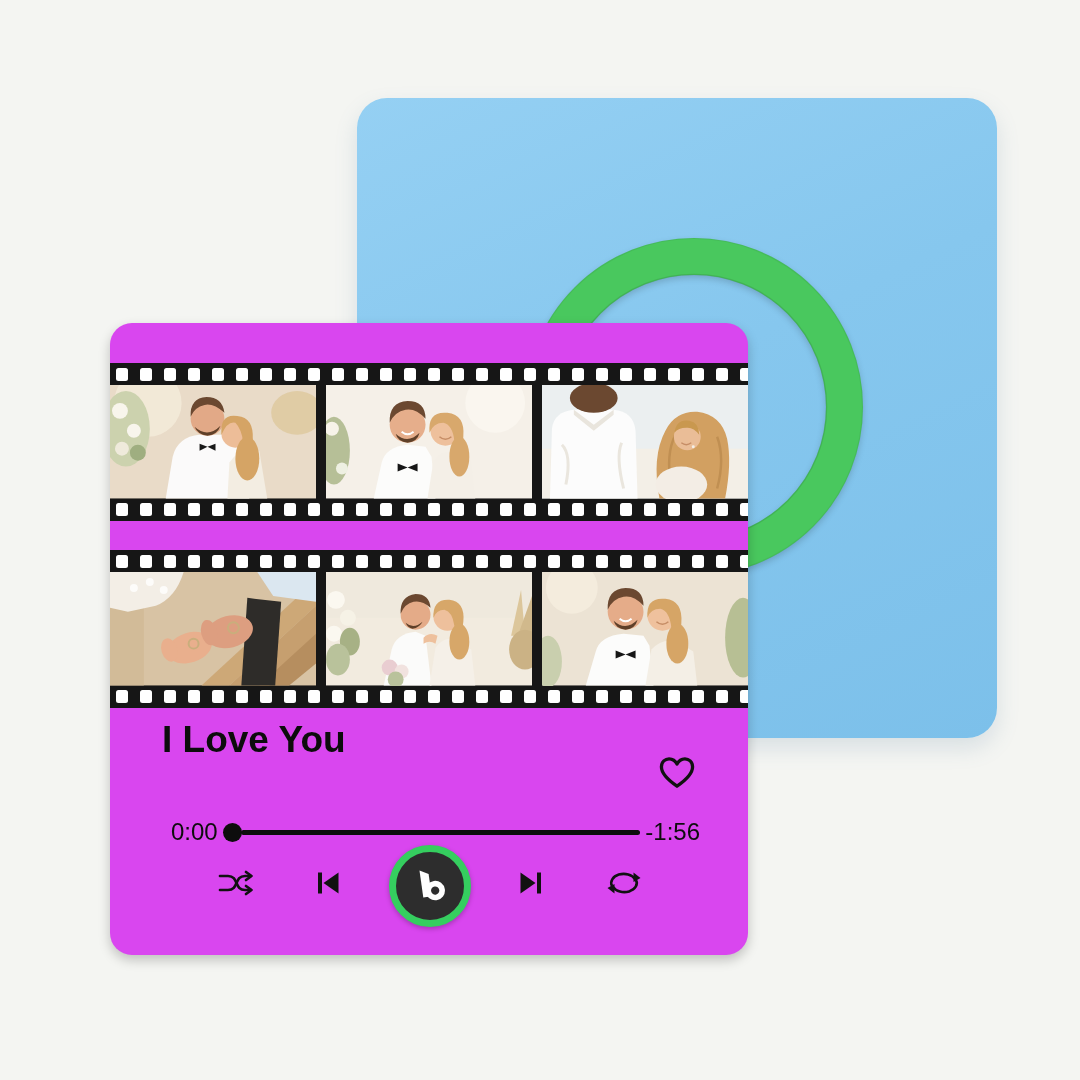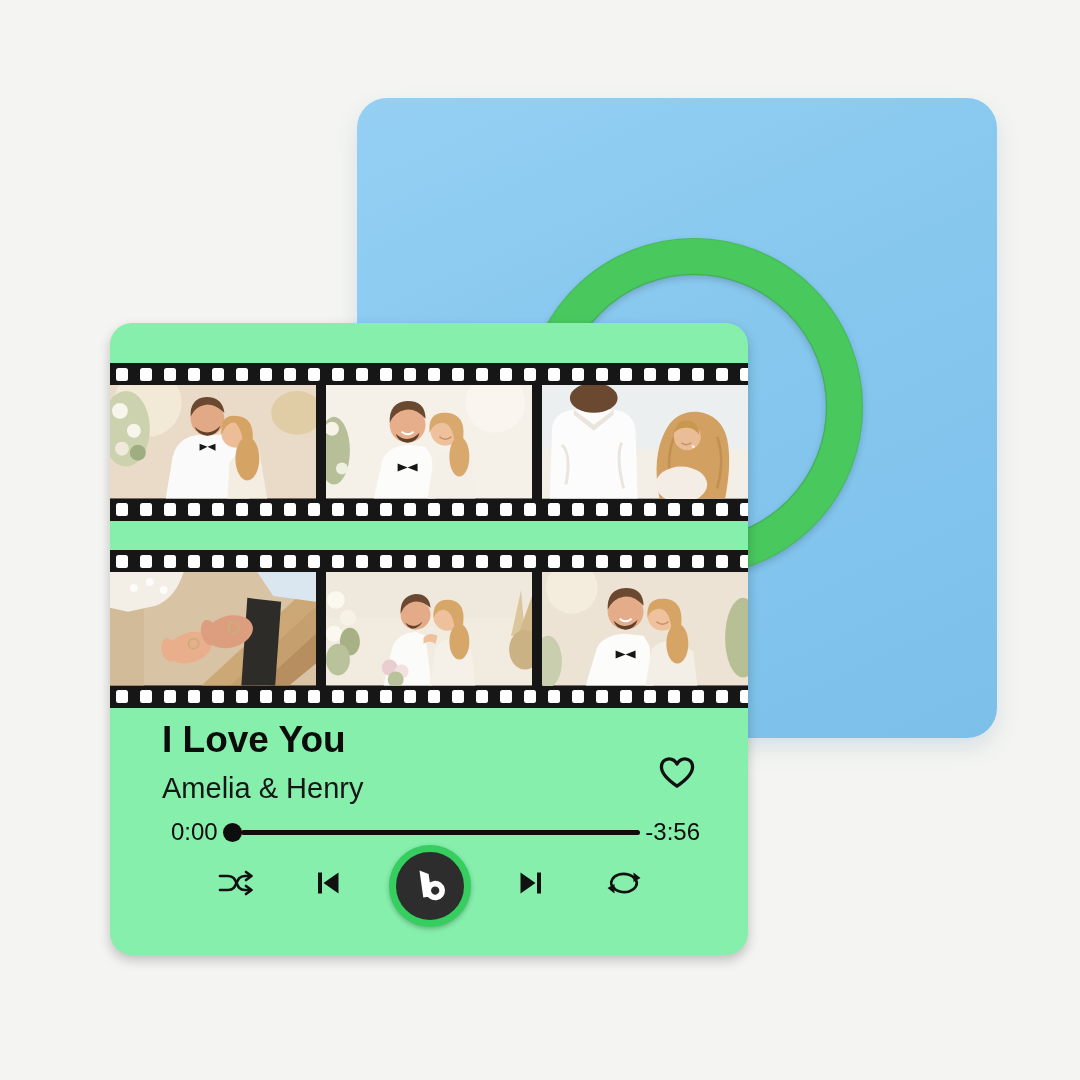--- a/index.html
+++ b/index.html
@@ -6,21 +6,21 @@
   .stage{position:relative;width:1080px;height:1080px;overflow:hidden;background:#f4f5f2;
          font-family:"Liberation Sans","DejaVu Sans",sans-serif;}
 
   
   .back-card{position:absolute;left:357px;top:98px;width:640px;height:640px;border-radius:30px;
              background:linear-gradient(155deg,#95d0f3 0%,#86c7ee 45%,#7cc0ea 100%);
              box-shadow:0 10px 22px rgba(90,130,160,.18);}
   .ring{position:absolute;left:165px;top:137px;filter:drop-shadow(0 3px 3px rgba(0,0,0,.16));}
 
   
-  .plaque{position:absolute;left:110px;top:323px;width:638px;height:632px;background:#86efac;
+  .plaque{position:absolute;left:110px;top:323px;width:638px;height:632px;background:#d946ef;
           border-radius:22px;box-shadow:0 5px 12px rgba(0,0,0,.22);overflow:hidden;}
 
   
   .strip{position:absolute;left:0;right:0;height:158px;background:#161616;display:flex;flex-direction:column;}
   .strip1{top:40px}.strip2{top:227px}
   .band{height:23px;display:flex;align-items:center;}
   .holes{display:block;width:100%;height:13px;}
   .photos{flex:1;display:flex;gap:10px;}
   .photo{flex:1;overflow:hidden;}
   .photo svg{display:block;width:100%;height:100%;}
@@ -229,31 +229,30 @@
         </div>
       </div>
       <div class="band">
         <svg class="holes">
             <rect width="100%" height="13" fill="url(#sprocket)"></rect>
           </svg>
       </div>
     </div>
 
     <div class="title">I Love You</div>
-    <div class="artist">Amelia &amp; Henry</div>
 
     <svg class="heart" viewBox="0 0 40 36">
       <path d="M20 32 C7.5 23.5 3.5 16.5 3.5 11.5 C3.5 6 7.6 3 11.6 3 C15 3 18.2 5 20 8.6 C21.8 5 25 3 28.4 3 C32.4 3 36.5 6 36.5 11.5 C36.5 16.5 32.5 23.5 20 32 Z" fill="none" stroke="#111" stroke-width="3.5" stroke-linecap="round" stroke-linejoin="round"></path>
     </svg>
 
     <div class="progress">
       <span>0:00</span>
       <span class="dot"></span>
       <span class="line"></span>
-      <span>-3:56</span>
+      <span>-1:56</span>
     </div>
 
     <svg class="ctl shuffle" viewBox="0 0 38 27">
       <path class="stroke-i" d="M3 6.5 H11 C16.5 6.5 18 10 19.5 13.5 C21 17 22.5 20.5 28 20.5 H32"></path>
       <path class="stroke-i" d="M3 20.5 H11 C16.5 20.5 18 17 19.5 13.5 C21 10 22.5 6.5 28 6.5 H32"></path>
       <path class="stroke-i" d="M29 2.5 L34.5 6.5 L29 10.5"></path>
       <path class="stroke-i" d="M29 16.5 L34.5 20.5 L29 24.5"></path>
     </svg>
 
     <svg class="ctl prev" viewBox="0 0 25 26">

